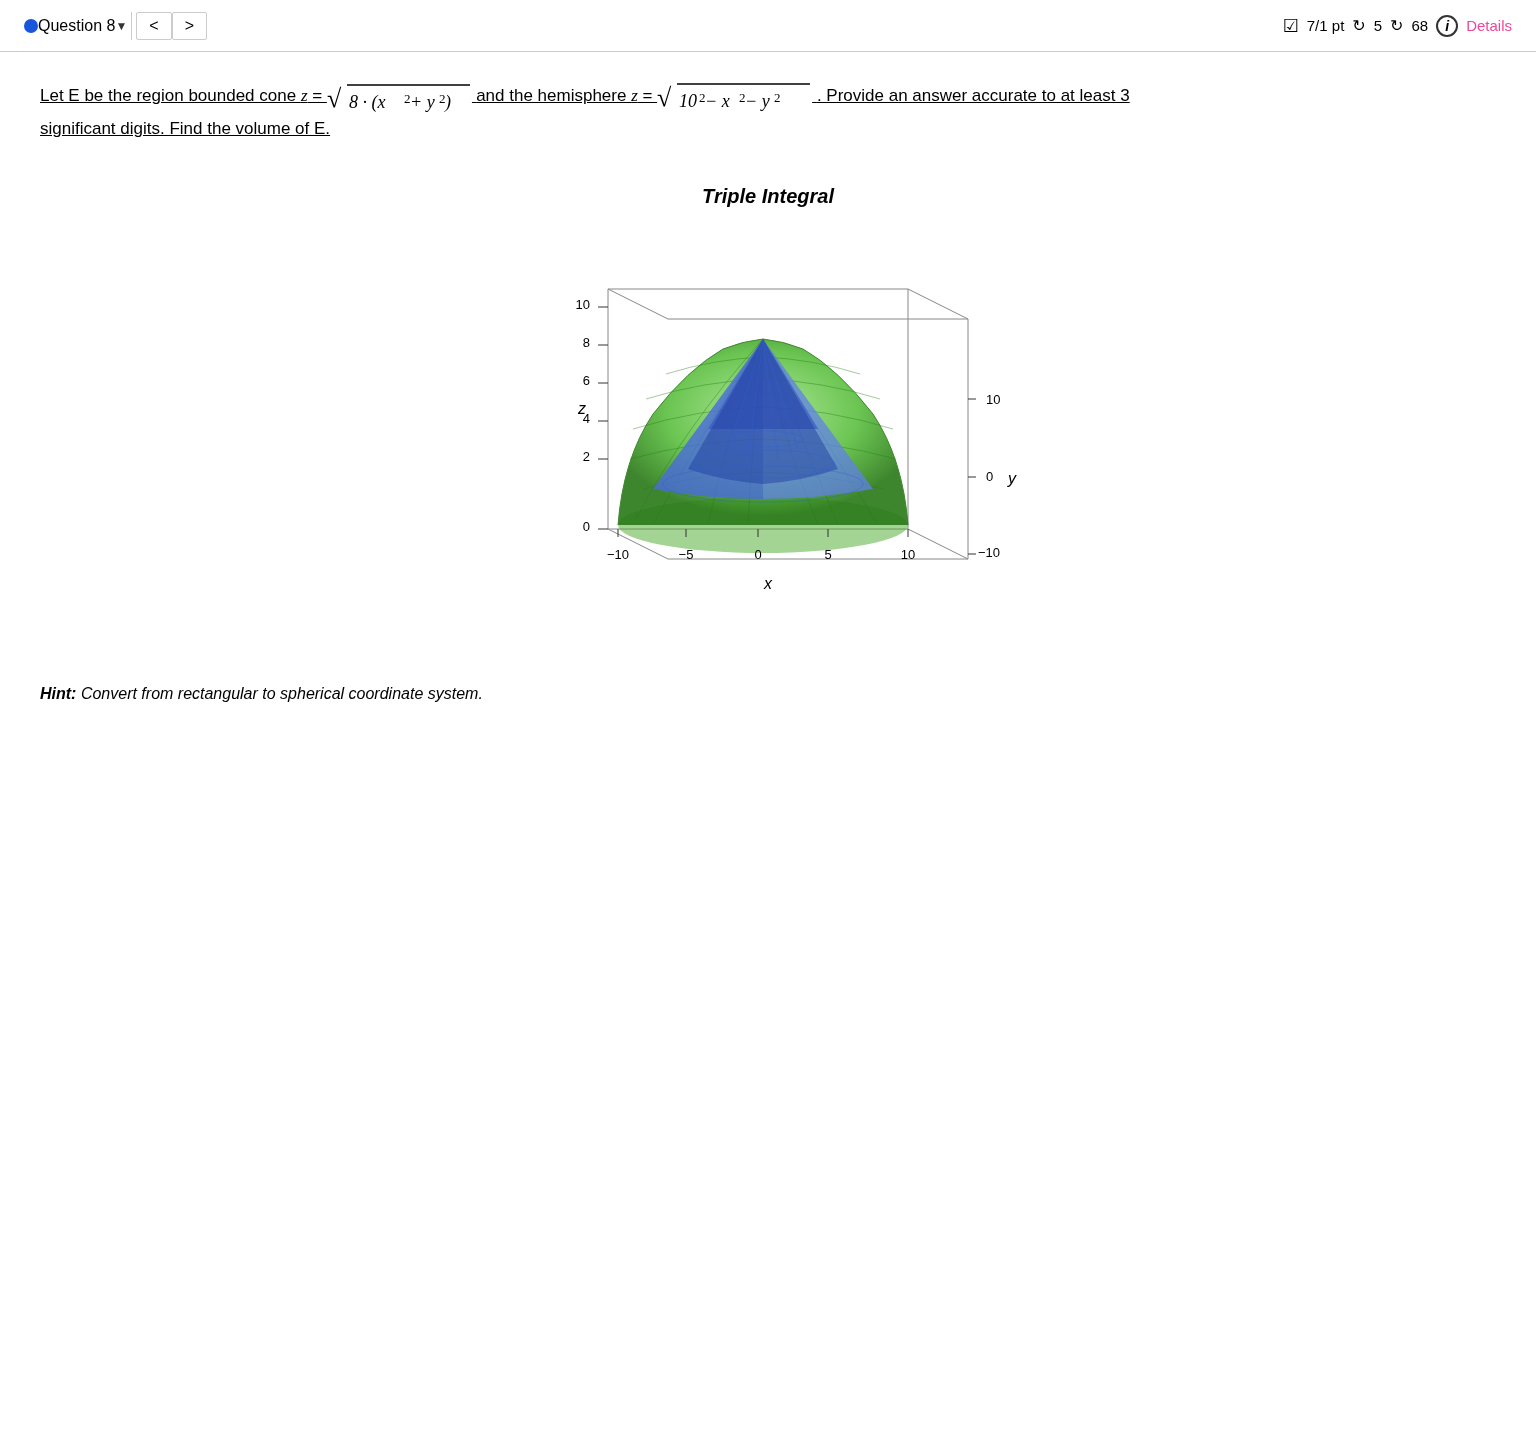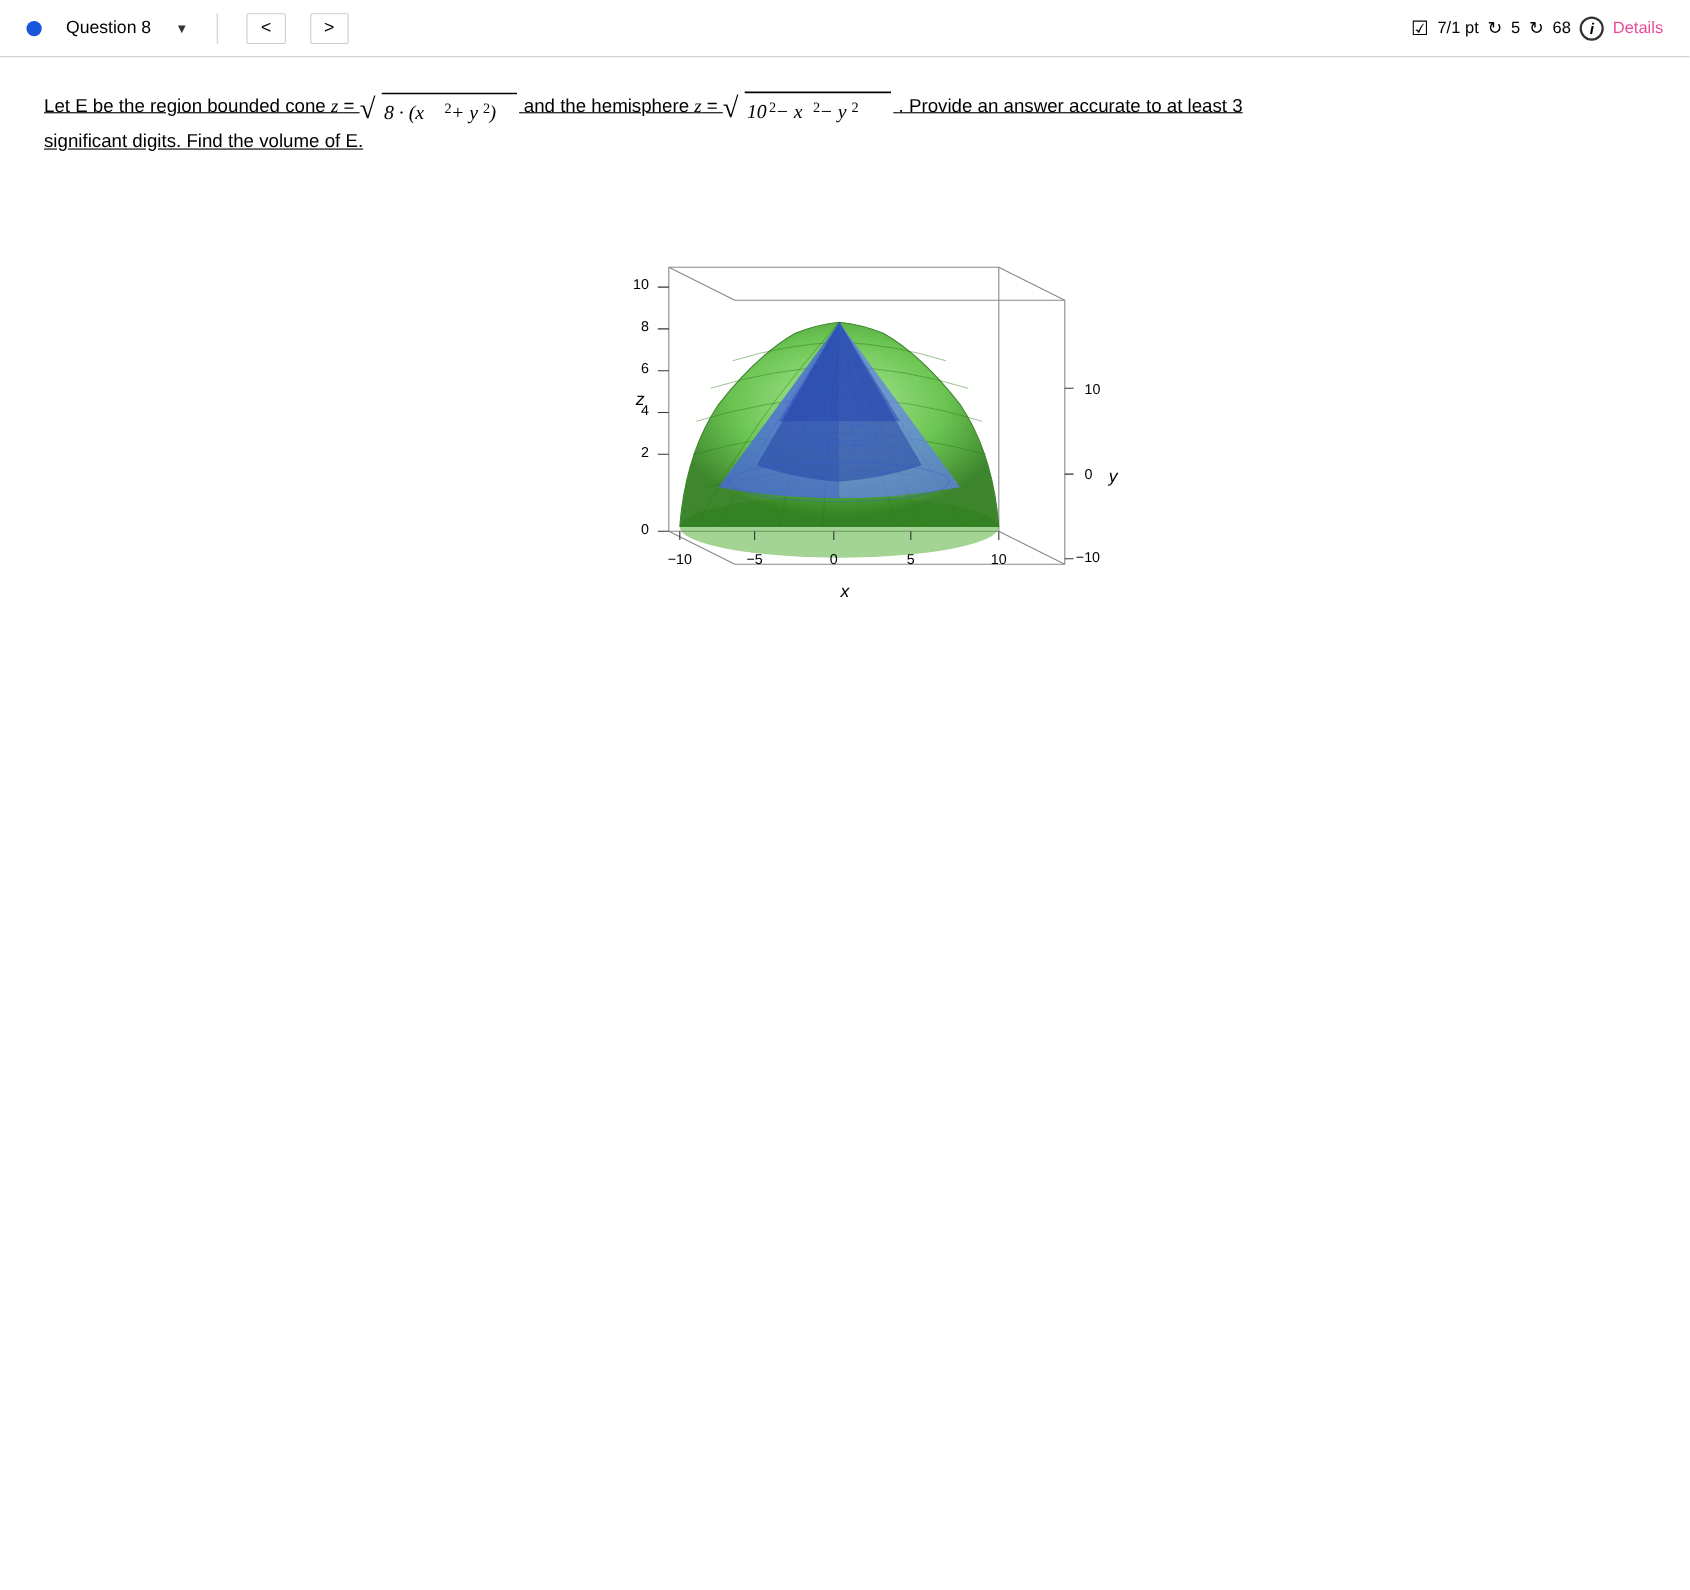--- a/index.html
+++ b/index.html
@@ -16,21 +16,21 @@
       display: flex;
       align-items: center;
       justify-content: space-between;
       border-bottom: 1px solid #ccc;
       padding: 10px 24px;
       height: 52px;
     }
     .header-left {
       display: flex;
       align-items: center;
-      gap: 22px;
+      gap: 0;
     }
     .question-dot {
       width: 14px;
       height: 14px;
       border-radius: 50%;
       background: #1a56db;
       display: inline-block;
     }
     .question-label {
       font-size: 16px;
@@ -197,20 +197,21 @@
         <text x="48" y="27" font-family="Times New Roman" font-size="18" font-style="italic"> − x</text>
         <text x="82" y="22" font-family="Times New Roman" font-size="13">2</text>
         <text x="88" y="27" font-family="Times New Roman" font-size="18" font-style="italic"> − y</text>
         <text x="117" y="22" font-family="Times New Roman" font-size="13">2</text>
       </svg>
     </span>
     <span> . Provide an answer accurate to at least 3 significant digits.   Find the volume of E.</span>
   </div>
 
   <div class="graph-title">
+    <div>Triple Integral</div>
   </div>
 
   <div class="graph-container">
     <div class="graph-svg-wrapper">
       <svg width="520" height="420" viewBox="0 0 520 420">
 
         <line x1="100" y1="60" x2="100" y2="300" stroke="#888" stroke-width="1"></line>
 
         <line x1="400" y1="60" x2="400" y2="300" stroke="#888" stroke-width="1"></line>
 
@@ -323,14 +324,17 @@
 
         <line x1="460" y1="170" x2="468" y2="170" stroke="#333" stroke-width="1"></line>
         <line x1="460" y1="248" x2="468" y2="248" stroke="#333" stroke-width="1"></line>
         <line x1="460" y1="325" x2="468" y2="325" stroke="#333" stroke-width="1"></line>
 
       </svg>
     </div>
   </div>
 
 
+  <div class="hint-text">
+    <span class="hint-label">Hint:</span><span> Convert from rectangular to spherical coordinate system.</span>
+  </div>
 
 </div>
 
 </body></html>

